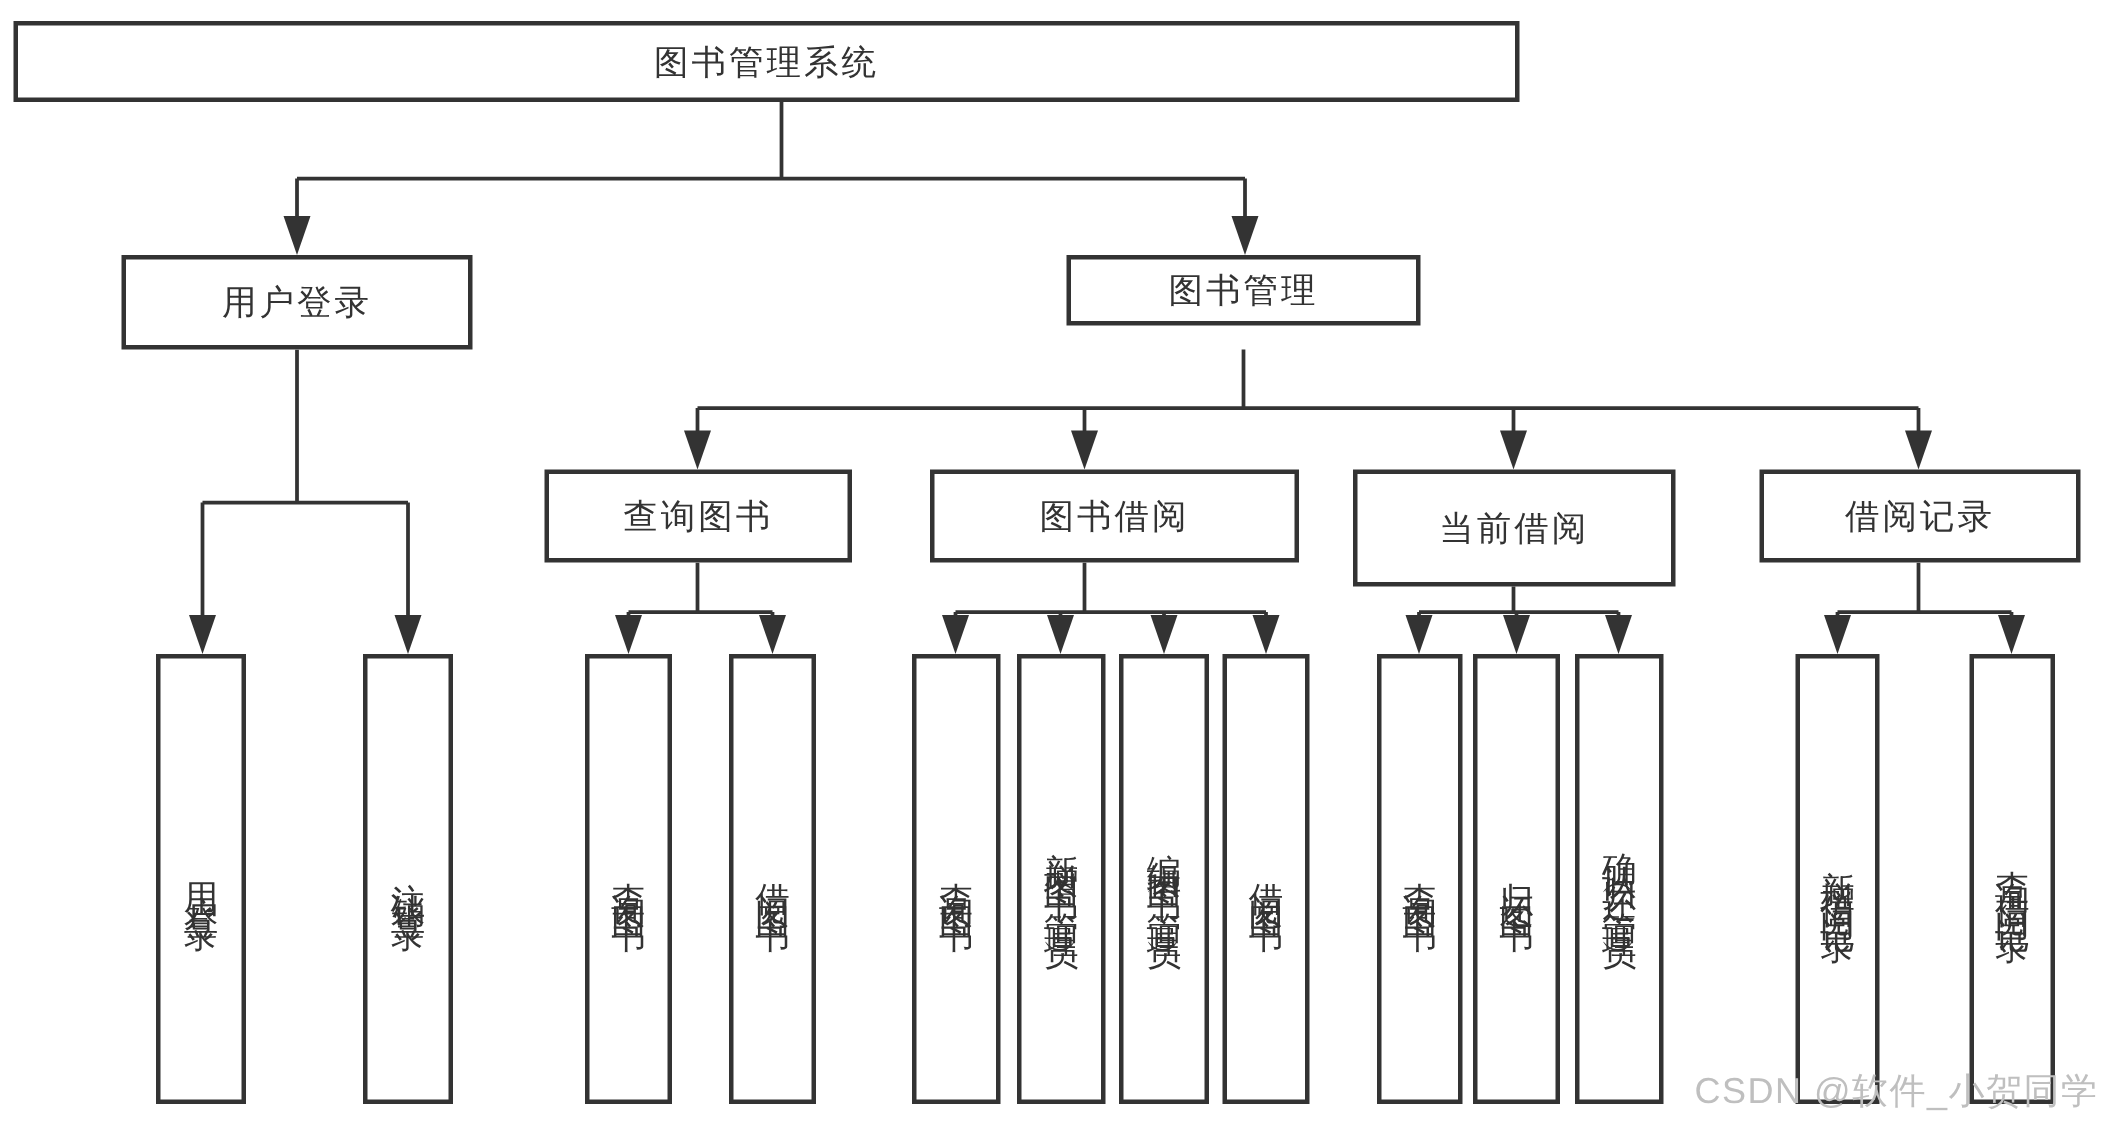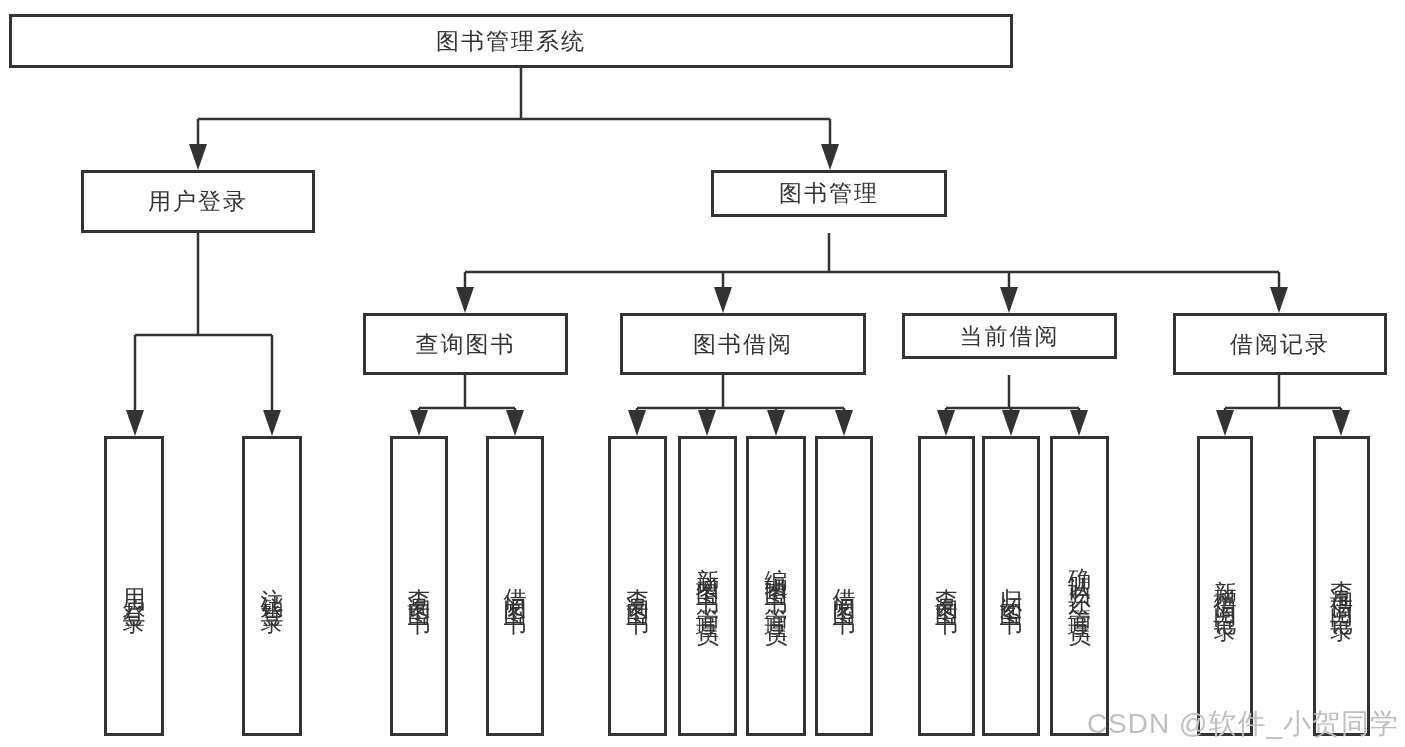--- a/index.html
+++ b/index.html
@@ -43,41 +43,41 @@
     font-size: 23px;
     letter-spacing: 8px;
     line-height: 1;
   }
   
   .p-root      { left: 9px;   top: 14px;  width: 1004px; height: 54px; }
   .p-login     { left: 81px;   top: 170px; width: 234px;  height: 63px; }
   .p-mgmt      { left: 711px;  top: 170px; width: 236px;  height: 47px; }
   .p-newrec    { left: 363px;  top: 313px; width: 205px;  height: 62px; }
   .p-borrow    { left: 620px;  top: 313px; width: 246px;  height: 62px; }
-  .p-current   { left: 902px;  top: 313px; width: 215px;  height: 46px; }
+  .p-current   { left: 902px;  top: 313px; width: 215px;  height: 78px; }
   .p-records   { left: 1173px; top: 313px; width: 214px;  height: 62px; }
   .leaf        { top: 436px; height: 300px; }
   .p-l-login   { left: 104px;  width: 60px; }
   .p-l-logout  { left: 242px;  width: 60px; }
   .p-l-nq      { left: 390px;  width: 58px; }
   .p-l-nb      { left: 486px;  width: 58px; }
   .p-l-bq      { left: 608px;  width: 59px; }
   .p-l-badd    { left: 678px;  width: 59px; }
   .p-l-bedit   { left: 746px;  width: 60px; }
   .p-l-bborrow { left: 815px;  width: 58px; }
   .p-l-cq      { left: 918px;  width: 57px; }
   .p-l-cret    { left: 982px;  width: 58px; }
   .p-l-cconf   { left: 1050px; width: 59px; }
   .p-l-radd    { left: 1197px; width: 56px; }
   .p-l-rq      { left: 1313px; width: 57px; }
   #watermark {
     position: absolute;
     right: 6px;
     bottom: 4px;
-    font-size: 28px;
+    font-size: 24px;
     color: var(--watermark, #bfbfbf);
     letter-spacing: 1px;
     white-space: nowrap;
   }
   svg line, svg path { stroke: var(--border, #333333); stroke-width: 2.5; fill: none; }
   svg polygon { fill: var(--border, #333333); stroke: none; }
 </style>
 </head>
 <body>
 

